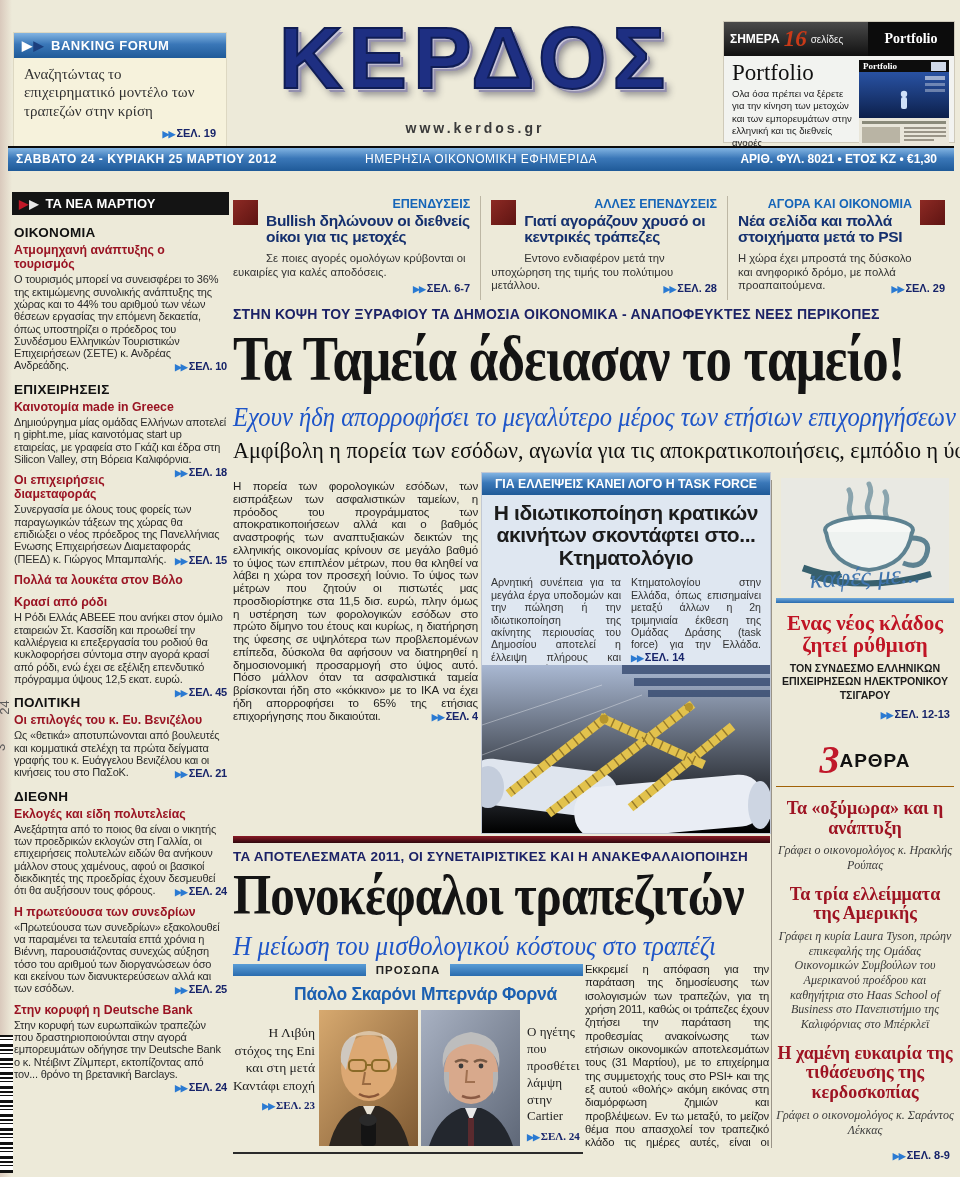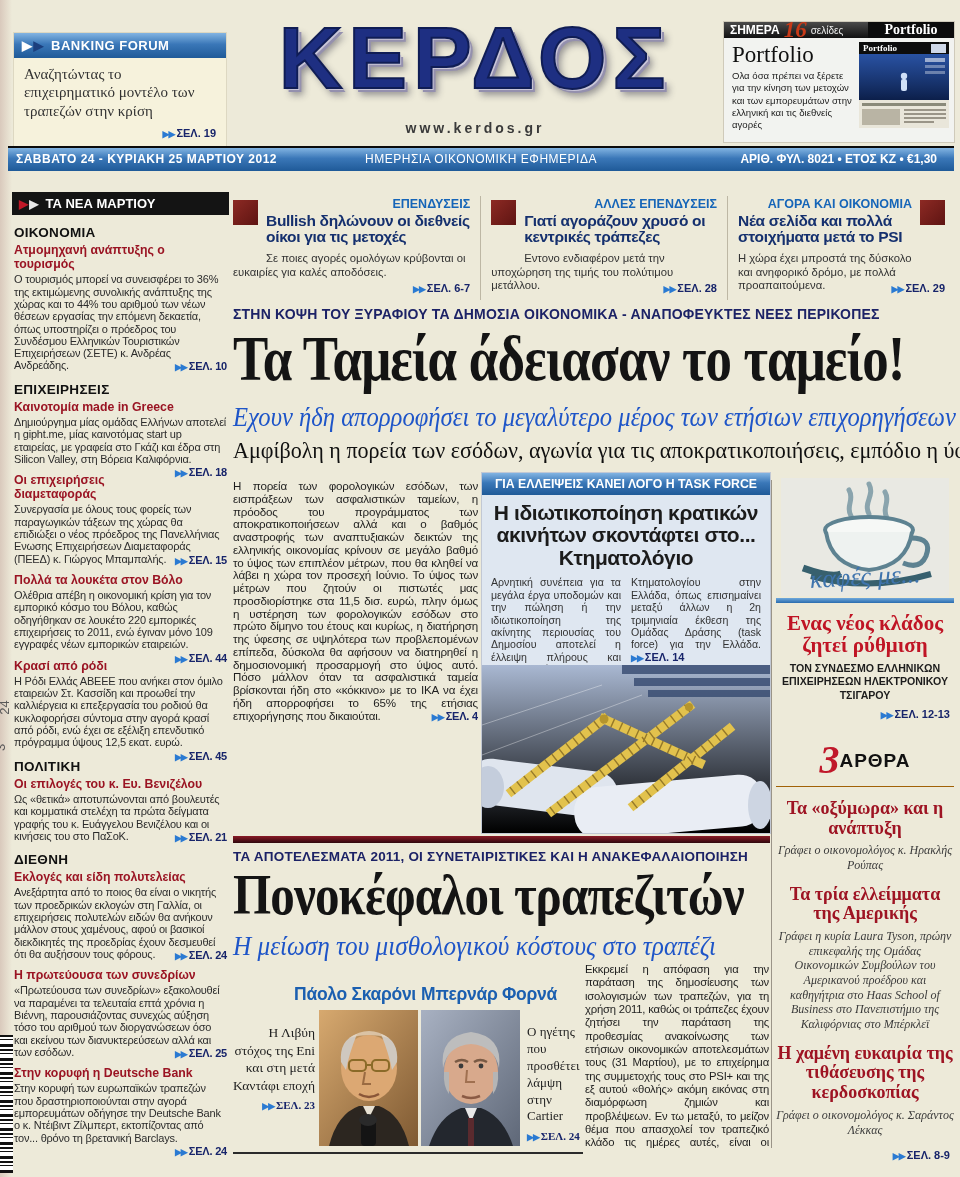--- a/index.html
+++ b/index.html
@@ -17,21 +17,21 @@
   #bf-head{height:25px;display:flex;align-items:center;padding:0 8px;color:#fff;font-weight:bold;font-size:13px;letter-spacing:.5px;}
   #bf-head .tri1{color:#fff;font-size:13px;margin-right:1px;}
   #bf-head .tri2{color:#1b3f7e;font-size:13px;margin-right:7px;}
   #bf-body{padding:7px 10px 0;font-family:"Liberation Serif",serif;font-size:15px;line-height:1.22;color:#333;}
   #bf-page{position:absolute;right:10px;bottom:8px;}
   #logo-wrap{position:absolute;left:240px;top:4px;width:470px;height:118px;text-align:center;}
   #logo{font-size:88px;line-height:108px;font-weight:bold;color:#1e2f82;letter-spacing:6px;
         -webkit-text-stroke:2px #101d55;text-shadow:2px 2px 0 #c9c6d8,4px 4px 0 #9490ae,6px 7px 7px rgba(40,40,60,.45);}
   #site{position:absolute;left:240px;top:120px;width:470px;text-align:center;font-size:14px;font-weight:bold;color:#3a3a3a;letter-spacing:3px;}
   #pf-box{position:absolute;left:724px;top:22px;width:230px;height:120px;background:#f2f3f0;box-shadow:0 0 0 1px #cfcaba;}
-  #pf-head{height:16px;display:flex;align-items:stretch;}
+  #pf-head{height:34px;display:flex;align-items:stretch;}
   #pf-head .lft{flex:1;background:linear-gradient(#4a4a4a,#111);display:flex;align-items:center;padding:0 6px;}
   #pf-head .lft .t1{color:#fff;font-weight:bold;font-size:12px;margin-right:4px;}
   #pf-head .lft .n16{color:#c93a18;font-family:"Liberation Serif",serif;font-style:italic;font-weight:bold;font-size:23px;line-height:20px;margin-right:4px;}
   #pf-head .lft .t2{color:#eee;font-size:10px;}
   #pf-head .rgt{width:86px;background:#0c0c0c;color:#fff;display:flex;align-items:center;justify-content:center;
         font-family:"Liberation Serif",serif;font-weight:bold;font-size:14px;}
   #pf-body{display:flex;padding:4px 5px 0 8px;}
   #pf-title{font-family:"Liberation Serif",serif;font-size:23px;color:#101010;line-height:1.05;margin:1px 0 3px;}
   #pf-text{font-size:9.6px;line-height:1.28;color:#222;width:124px;}
   #pf-thumb{width:90px;height:86px;margin-left:3px;}
@@ -206,21 +206,20 @@
     <div class="sb-item">
       <div class="sb-h">Καινοτομία made in Greece</div>
       <div class="sb-b"><span>Δημιούργημα μίας ομάδας Ελλήνων αποτελεί η gipht.me, μίας καινοτόμας start up εταιρείας, με γραφεία στο Γκάζι και έδρα στη Silicon Valley, στη Βόρεια Καλιφόρνια.</span> <span class="pl"><span class="ar">▶▶</span><span>ΣΕΛ. 18</span></span></div>
     </div>
     <div class="sb-item">
       <div class="sb-h">Οι επιχειρήσεις διαμεταφοράς</div>
       <div class="sb-b"><span>Συνεργασία με όλους τους φορείς των παραγωγικών τάξεων της χώρας θα επιδιώξει ο νέος πρόεδρος της Πανελλήνιας Ενωσης Επιχειρήσεων Διαμεταφοράς (ΠΕΕΔ) κ. Γιώργος Μπαμπαλής.</span> <span class="pl"><span class="ar">▶▶</span><span>ΣΕΛ. 15</span></span></div>
     </div>
     <div class="sb-item">
       <div class="sb-h">Πολλά τα λουκέτα στον Βόλο</div>
-      <div class="sb-b"><span>Ολέθρια απέβη η οικονομική κρίση για τον εμπορικό κόσμο του Βόλου, καθώς οδηγήθηκαν σε λουκέτο 220 εμπορικές επιχειρήσεις το 2011, ενώ έγιναν μόνο 109 εγγραφές νέων εμπορικών εταιρειών.</span> <span class="pl"><span class="ar">▶▶</span><span>ΣΕΛ. 44</span></span></div>
     </div>
     <div class="sb-item">
       <div class="sb-h">Κρασί από ρόδι</div>
       <div class="sb-b"><span>Η Ρόδι Ελλάς ΑΒΕΕΕ που ανήκει στον όμιλο εταιρειών Στ. Κασσίδη και προωθεί την καλλιέργεια κι επεξεργασία του ροδιού θα κυκλοφορήσει σύντομα στην αγορά κρασί από ρόδι, ενώ έχει σε εξέλιξη επενδυτικό πρόγραμμα ύψους 12,5 εκατ. ευρώ.</span> <span class="pl"><span class="ar">▶▶</span><span>ΣΕΛ. 45</span></span></div>
     </div>
 
     <div class="sb-cat">ΠΟΛΙΤΙΚΗ</div>
     <div class="sb-item">
       <div class="sb-h">Οι επιλογές του κ. Ευ. Βενιζέλου</div>
       <div class="sb-b"><span>Ως «θετικά» αποτυπώνονται από βουλευτές και κομματικά στελέχη τα πρώτα δείγματα γραφής του κ. Ευάγγελου Βενιζέλου και οι κινήσεις του στο ΠαΣοΚ.</span> <span class="pl"><span class="ar">▶▶</span><span>ΣΕΛ. 21</span></span></div>
@@ -365,20 +364,25 @@
   </div>
 
   <div id="s2">
     <div id="s2-bar"></div>
     <div class="kicker">ΤΑ ΑΠΟΤΕΛΕΣΜΑΤΑ 2011, ΟΙ ΣΥΝΕΤΑΙΡΙΣΤΙΚΕΣ ΚΑΙ Η ΑΝΑΚΕΦΑΛΑΙΟΠΟΙΗΣΗ</div>
     <div class="sqx" id="s2-hl">Πονοκέφαλοι τραπεζιτών</div>
     <div class="sqx" id="s2-d">Η μείωση του μισθολογικού κόστους στο τραπέζι</div>
   </div>
 
   <div id="persons">
+    <div id="p-head">
+      <div class="seg"></div>
+      <div class="lbl">ΠΡΟΣΩΠΑ</div>
+      <div class="seg"></div>
+    </div>
     <div class="p-name" id="pn1">Πάολο Σκαρόνι</div>
     <div class="p-name" id="pn2">Μπερνάρ Φορνά</div>
 
     <svg class="p-photo" id="pp1" viewBox="0 0 99 136">
       <defs>
           <linearGradient id="pg1" x1="0" y1="0" x2="1" y2="1">
         <stop offset="0" stop-color="#d7a96f"></stop>
             <stop offset="1" stop-color="#7f5a33"></stop>
       </linearGradient>
         </defs>

